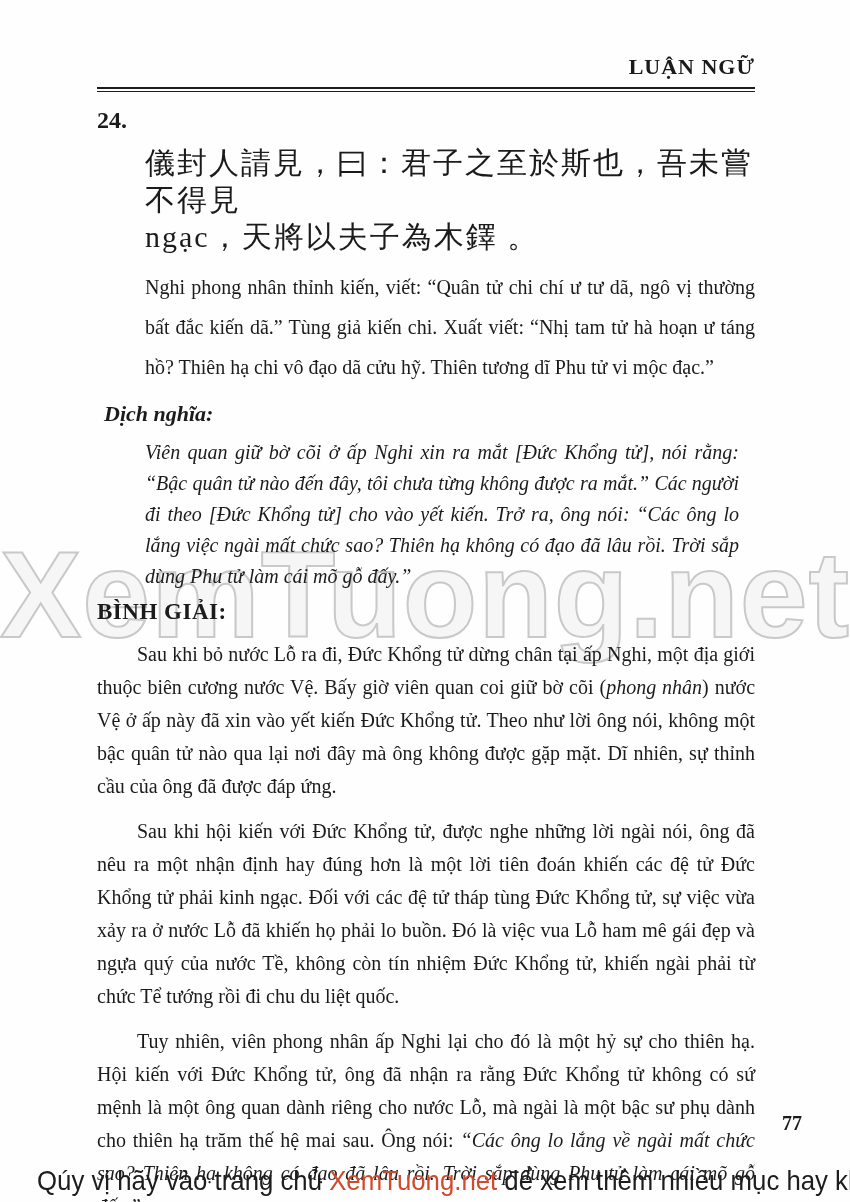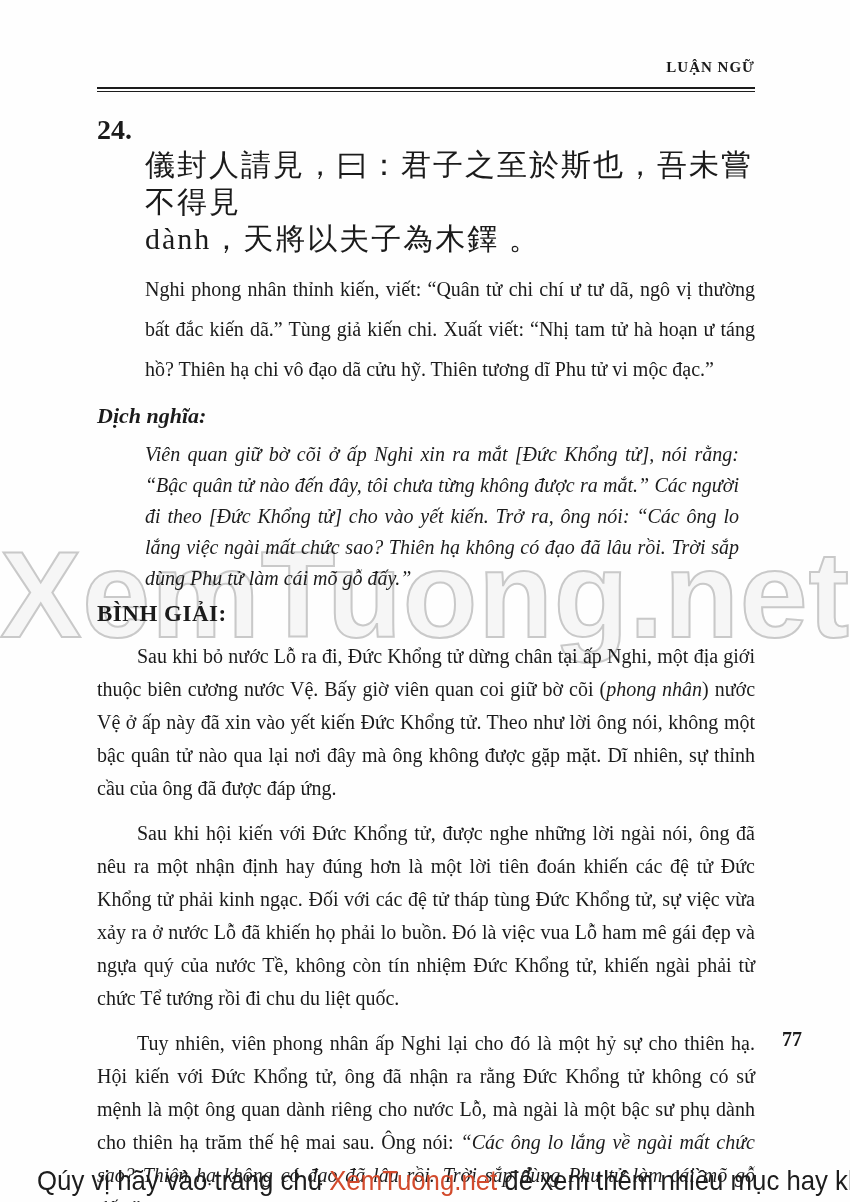--- a/index.html
+++ b/index.html
@@ -18,56 +18,57 @@
   }
   .content{
     position:relative;
     z-index:2;
     padding:54px 95px 0 97px;
   }
   
   .header-title{
     text-align:right;
     font-weight:bold;
-    font-size:15px;
+    font-size:22px;
     letter-spacing:1px;
     line-height:26px;
   }
   .header-rule{
     margin-top:7px;
     height:2px;
     border-top:2px solid #1c1c1c;
     border-bottom:1px solid #1c1c1c;
   }
   .section-number{
-    margin-top:26px;
+    margin-top:16px;
     font-weight:bold;
-    font-size:28px;
+    font-size:24px;
     line-height:24px;
   }
   
   .chinese{
-    margin:4px 0 0 48px;
+    margin:12px 0 0 48px;
     font-size:30px;
     line-height:37px;
     letter-spacing:2px;
   }
   
   .translit{
     margin:12px 0 0 48px;
     font-size:20px;
     line-height:40px;
     text-align:justify;
   }
   .subhead-italic{
     margin-top:14px;
     font-weight:bold;
     font-style:italic;
     font-size:22px;
     line-height:26px;
+    margin-left:7px;
   }
   .translation{
     margin:10px 16px 0 48px;
     font-style:italic;
     font-size:20px;
     line-height:31px;
     text-align:justify;
   }
   .subhead-caps{
     margin-top:6px;
@@ -80,21 +81,21 @@
     margin:12px 0 0 0;
     font-size:20px;
     line-height:33px;
     text-align:justify;
     text-indent:40px;
   }
   .it{font-style:italic;margin-top:16px;}
   
   .page-number{
     position:absolute;
-    top:1028px;
+    top:1112px;
     right:48px;
     font-weight:bold;
     font-size:20px;
     z-index:2;
   }
   
   .watermark{
     position:absolute;
     top:528px;
     left:0;
@@ -145,21 +146,21 @@
 
   <div class="content">
 
     <div class="header-title">LUẬN NGỮ</div>
     <div class="header-rule"></div>
 
     <div class="section-number">24.</div>
 
     <div class="chinese">
       <div>儀封人請見，曰：君子之至於斯也，吾未嘗不得見</div>
-      <div>dành，天將以夫子為木鐸 。</div>
+      <div>ngạc，天將以夫子為木鐸 。</div>
     </div>
 
     <div class="translit">Nghi phong nhân thỉnh kiến, viết: “Quân tử chi chí ư tư dã, ngô vị thường bất đắc kiến dã.” Tùng giả kiến chi. Xuất viết: “Nhị tam tử hà hoạn ư táng hồ? Thiên hạ chi vô đạo dã cửu hỹ. Thiên tương dĩ Phu tử vi mộc đạc.”</div>
 
     <div class="subhead-italic">Dịch nghĩa:</div>
 
     <div class="translation">Viên quan giữ bờ cõi ở ấp Nghi xin ra mắt [Đức Khổng tử], nói rằng: “Bậc quân tử nào đến đây, tôi chưa từng không được ra mắt.” Các người đi theo [Đức Khổng tử] cho vào yết kiến. Trở ra, ông nói: “Các ông lo lắng việc ngài mất chức sao? Thiên hạ không có đạo đã lâu rồi. Trời sắp dùng Phu tử làm cái mõ gỗ đấy.”</div>
 
     <div class="subhead-caps">BÌNH GIẢI:</div>
 

